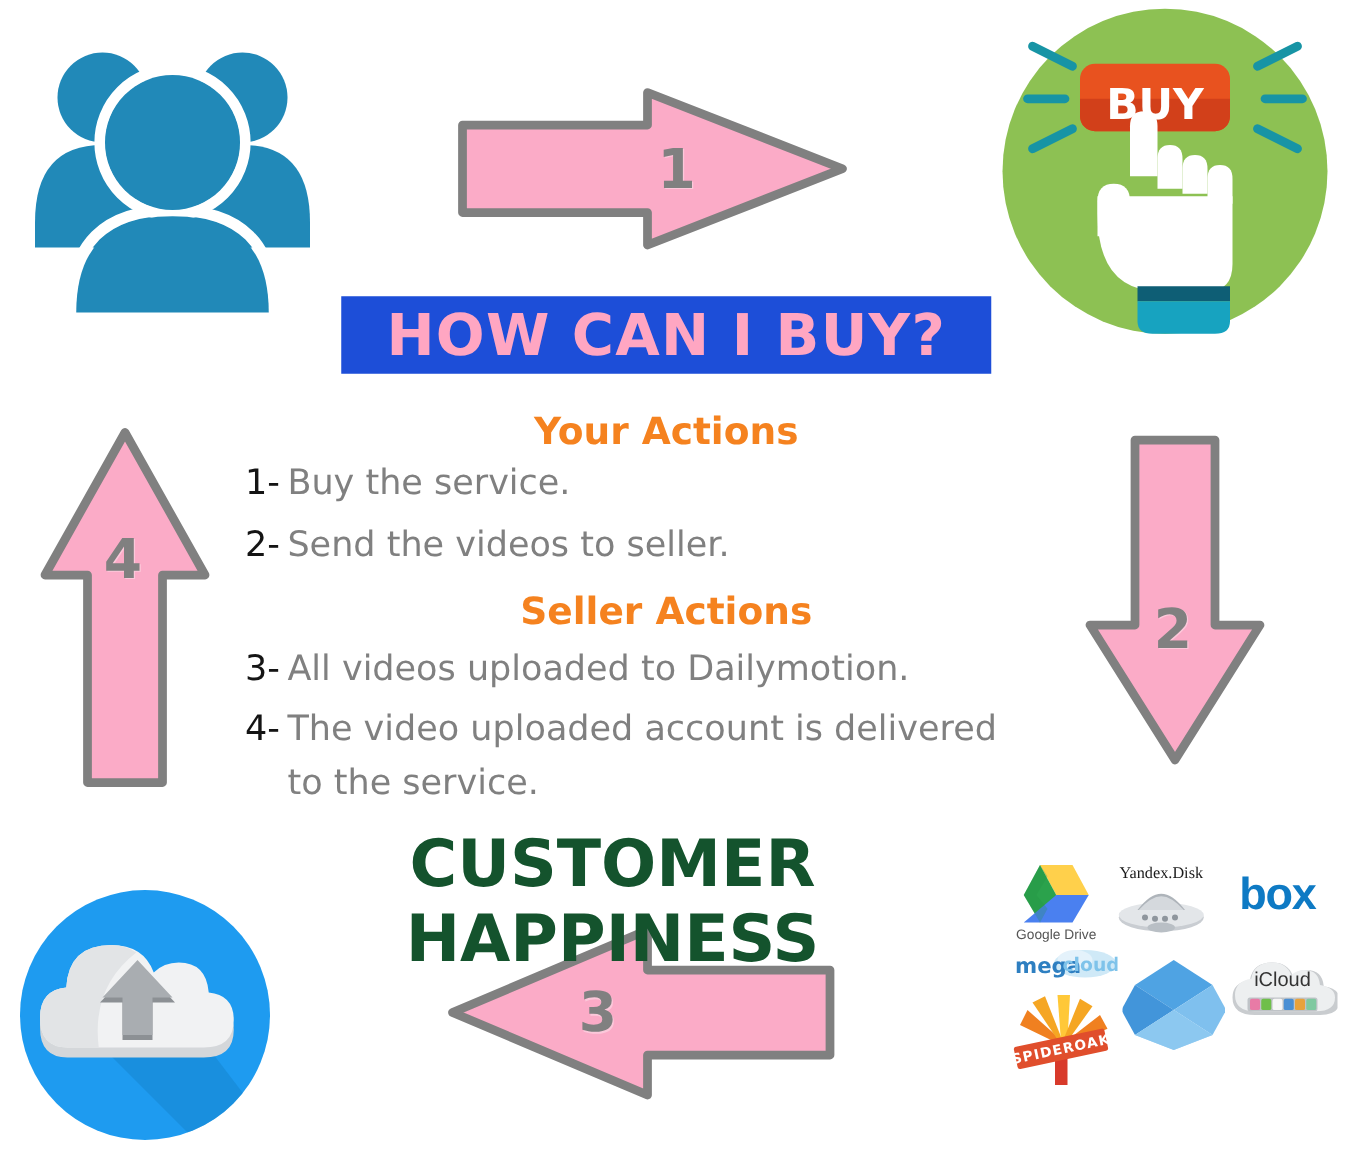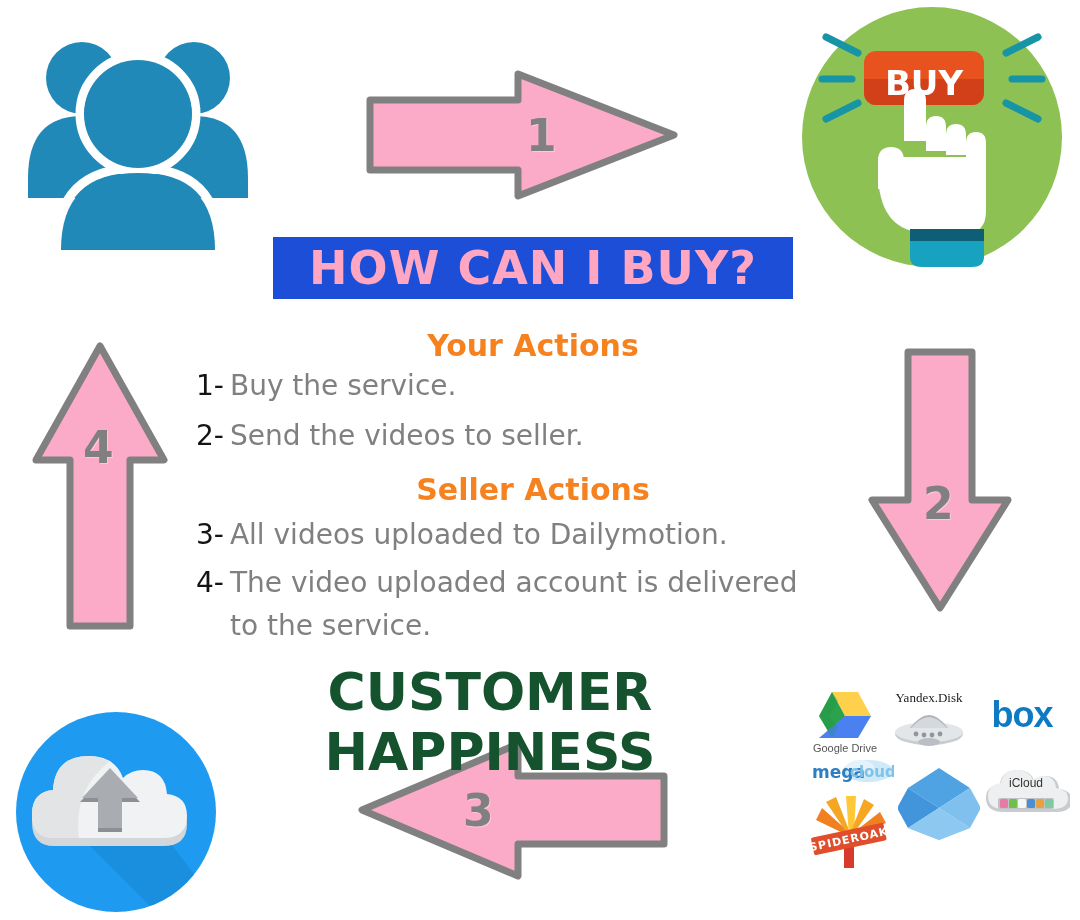--- a/index.html
+++ b/index.html
@@ -82,21 +82,21 @@
 
   .lg-gdrive{left:8px;top:4px;width:74px;height:62px;}
   .lg-gdrive .logo-label{top:52px;font-size:11px;color:#555;}
   .lg-yandex{left:86px;top:4px;width:86px;height:62px;}
   .lg-yandex .logo-label{top:0px;font-size:13px;color:#111;font-weight:normal;}
   .lg-box{left:176px;top:8px;width:92px;height:52px;}
   .lg-box .logo-label{top:0;font-size:36px;color:#0E7AC4;font-weight:bold;letter-spacing:-1px;}
   .lg-megacloud{left:10px;top:72px;width:84px;height:26px;}
   .lg-dropbox{left:98px;top:78px;width:82px;height:76px;}
   .lg-icloud{left:182px;top:82px;width:88px;height:48px;}
-  .lg-icloud .logo-label{top:8px;font-size:12px;color:#333;}
+  .lg-icloud .logo-label{top:8px;font-size:16px;color:#333;}
   .lg-spideroak{left:6px;top:106px;width:86px;height:80px;}
   .lg-skydrive{left:74px;top:158px;width:96px;height:64px;}
   .lg-sugarsync{left:178px;top:130px;width:96px;height:94px;}
   .lg-sugarsync .logo-label{top:76px;font-size:17px;color:#1a1a1a;font-weight:bold;}
 </style>
 </head>
 <body>
 
 <div class="abs people-icon">
   <svg viewBox="0 0 240 240">

